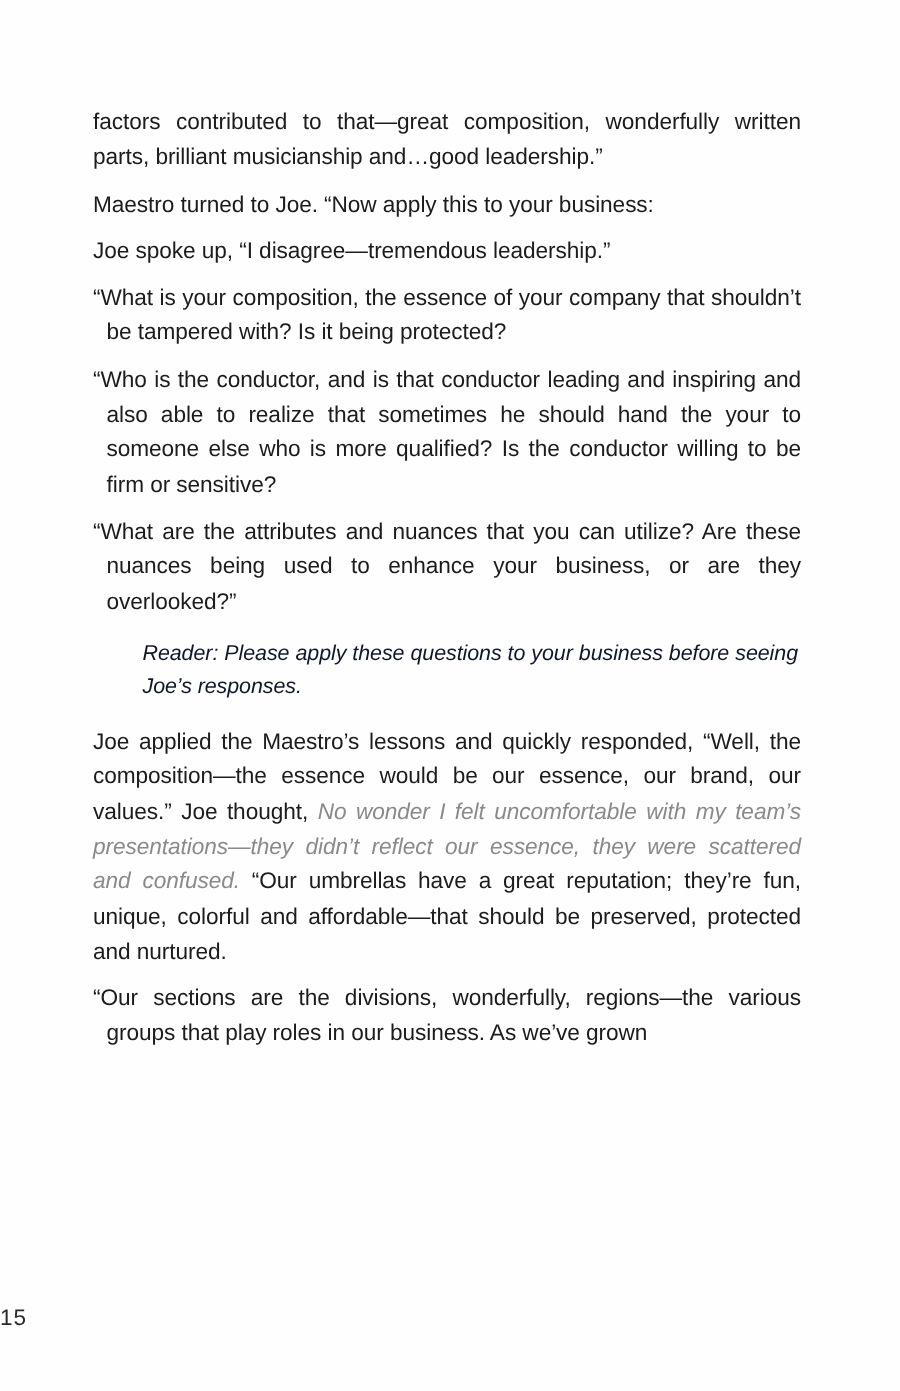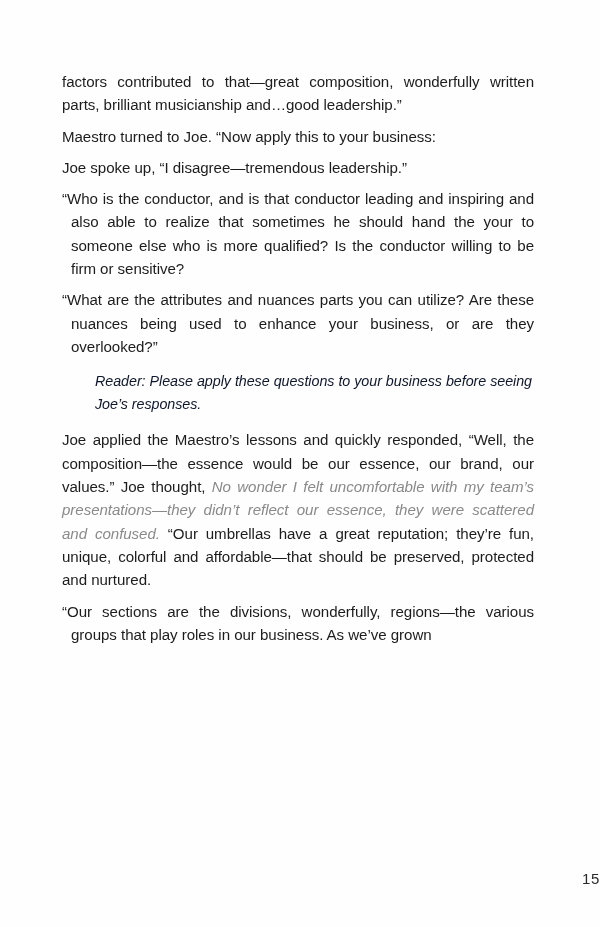--- a/index.html
+++ b/index.html
@@ -76,46 +76,47 @@
   .thought {
     font-style: italic;
     color: #8a8a8a;
   }
 
   .folio {
     position: absolute;
     left: 0;
     top: 869px;
     width: 600px;
-    text-align: right;
+    text-align: left;
     font-size: 15px;
     line-height: 20px;
     color: #2a2a2a;
     letter-spacing: 0.6px;
   }
 </style>
 </head>
 <body>
 
 <div class="page">
 
   <div class="text-block">
 
     <p class="para flush">factors contributed to that—great composition, wonderfully written parts, brilliant musicianship and…good leadership.”</p>
 
     <p class="para flush">Maestro turned to Joe. “Now apply this to your business:</p>
 
     <p class="para flush">Joe spoke up, “I disagree—tremendous leadership.”</p>
 
+    <p class="para hang indent-rest">“What is your composition, the essence of your company that shouldn’t be tampered with? Is it being protected?</p>
 
 
 
     <p class="para hang indent-rest">“Who is the conductor, and is that conductor leading and inspiring and also able to realize that sometimes he should hand the your to someone else who is more qualified? Is the conductor willing to be firm or sensitive?</p>
 
-    <p class="para hang indent-rest">“What are the attributes and nuances parts you can utilize? Are these nuances being used to enhance your business, or are they overlooked?”</p>
+    <p class="para hang indent-rest">“What are the attributes and nuances that you can utilize? Are these nuances being used to enhance your business, or are they overlooked?”</p>
 
     <p class="reader-note">Reader: Please apply these questions to your business before seeing Joe’s responses.</p>
 
     <p class="para flush"><span>Joe applied the Maestro’s lessons and quickly responded, “Well, the composition—the essence would be our essence, our brand, our values.” Joe thought, </span><span class="thought">No wonder I felt uncomfortable with my team’s presentations—they didn’t reflect our essence, they were scattered and confused.</span><span> “Our umbrellas have a great reputation; they’re fun, unique, colorful and affordable—that should be preserved, protected and nurtured.</span></p>
 
     <p class="para hang indent-rest">“Our sections are the divisions, wonderfully, regions—the various groups that play roles in our business. As we’ve grown</p>
 
   </div>
 
   <div class="folio">15</div>

